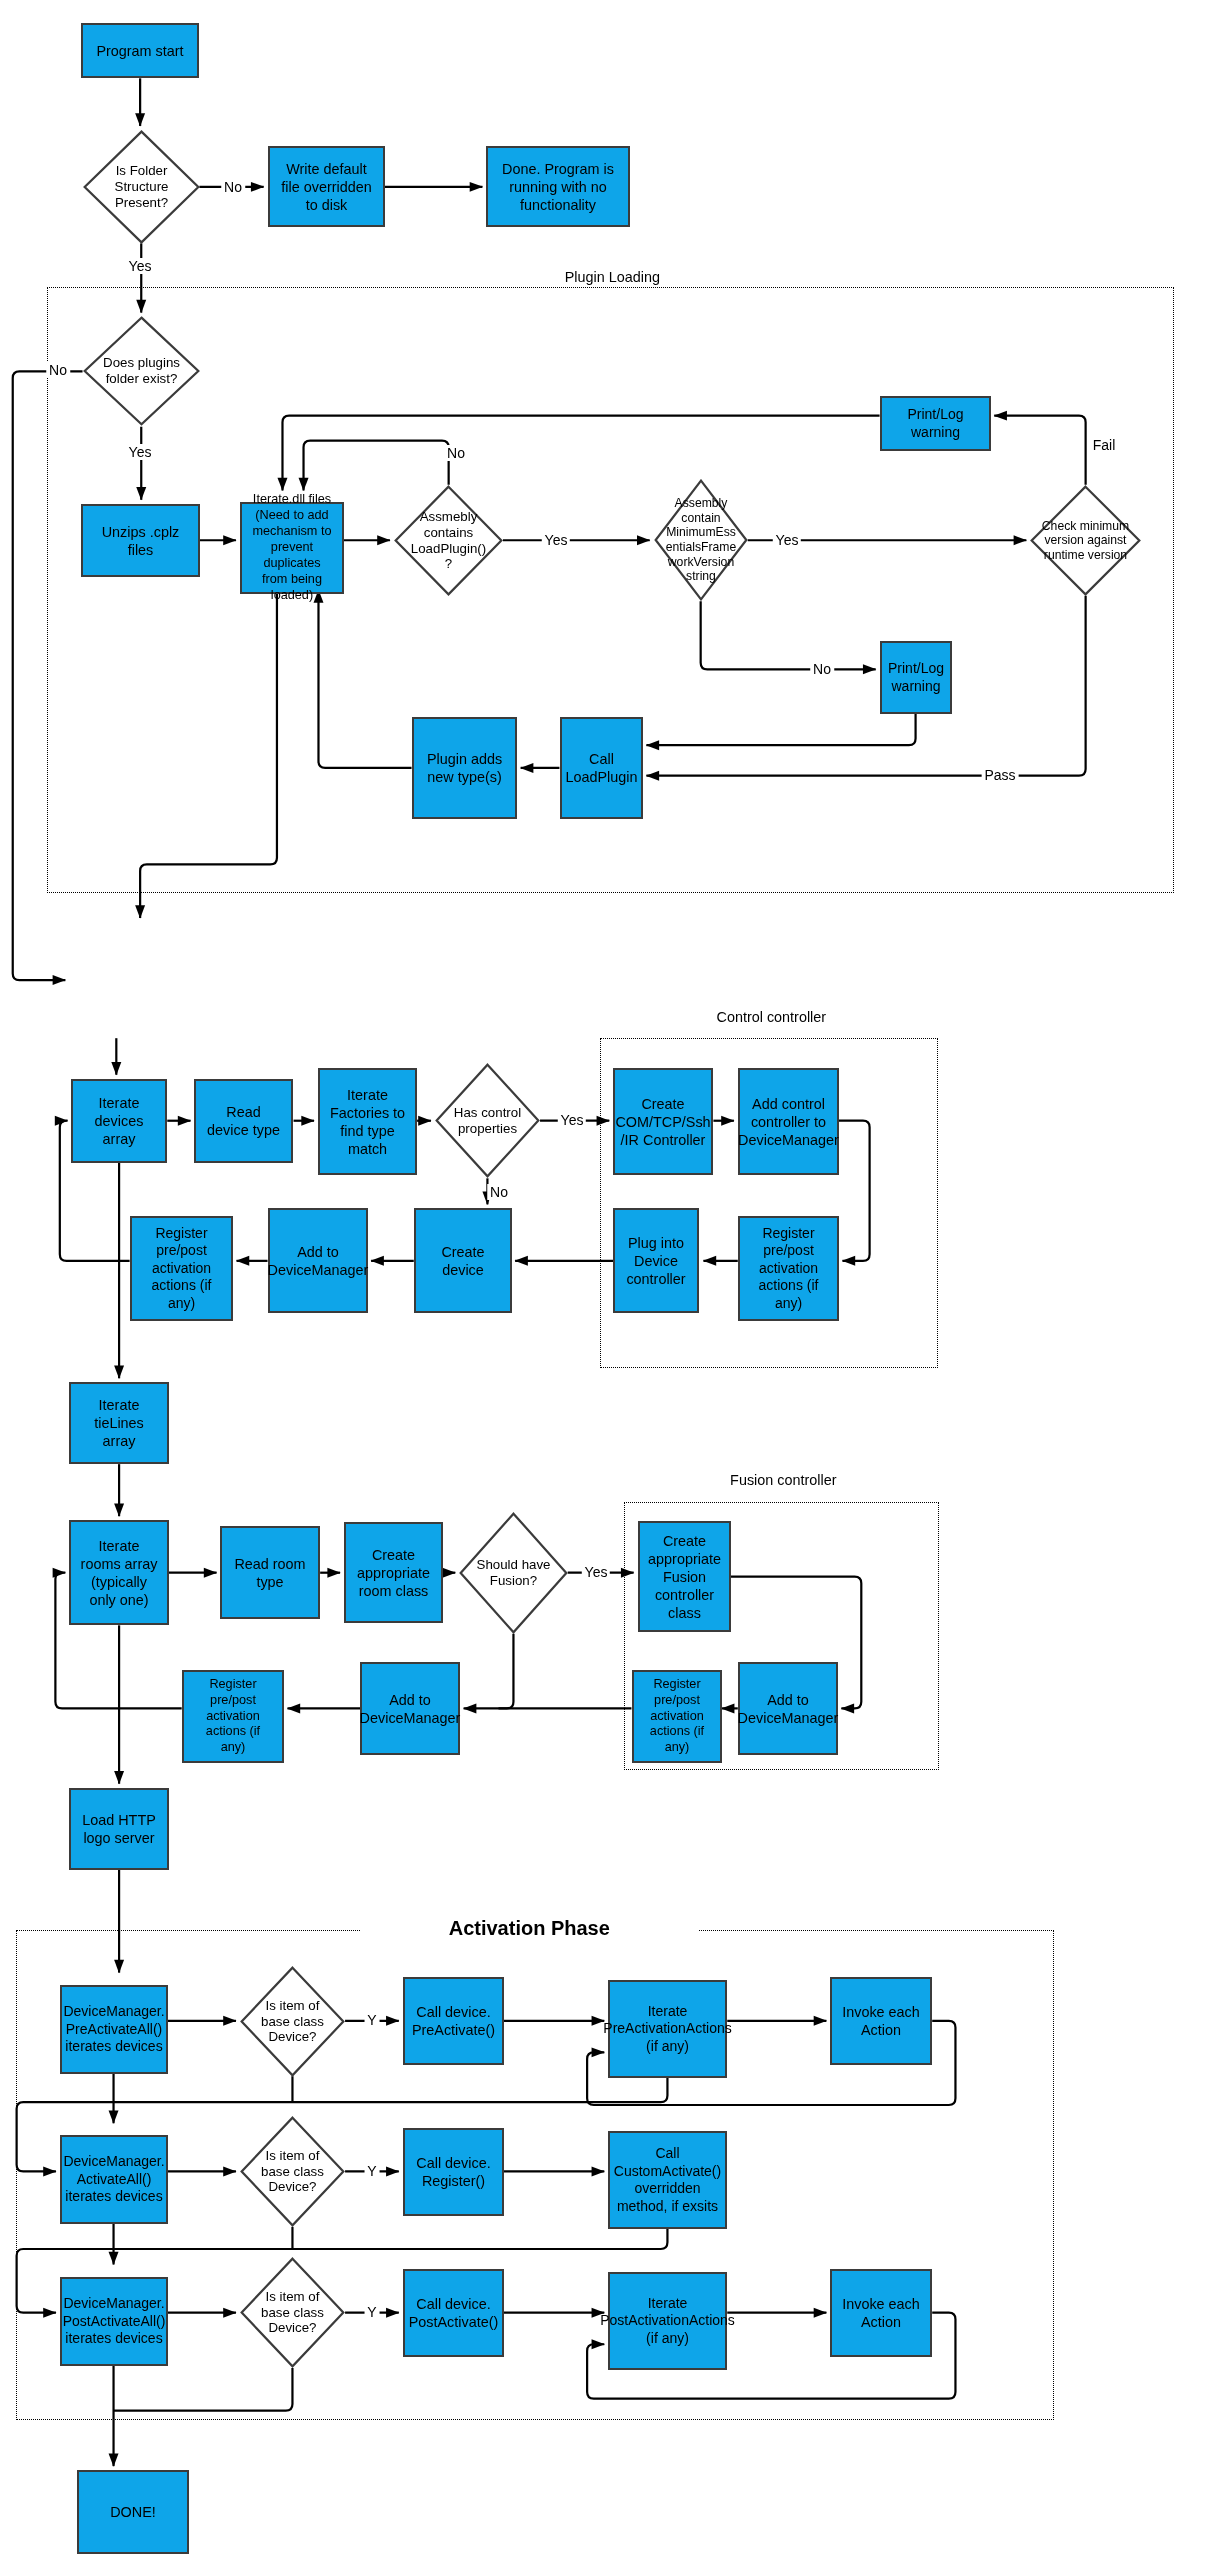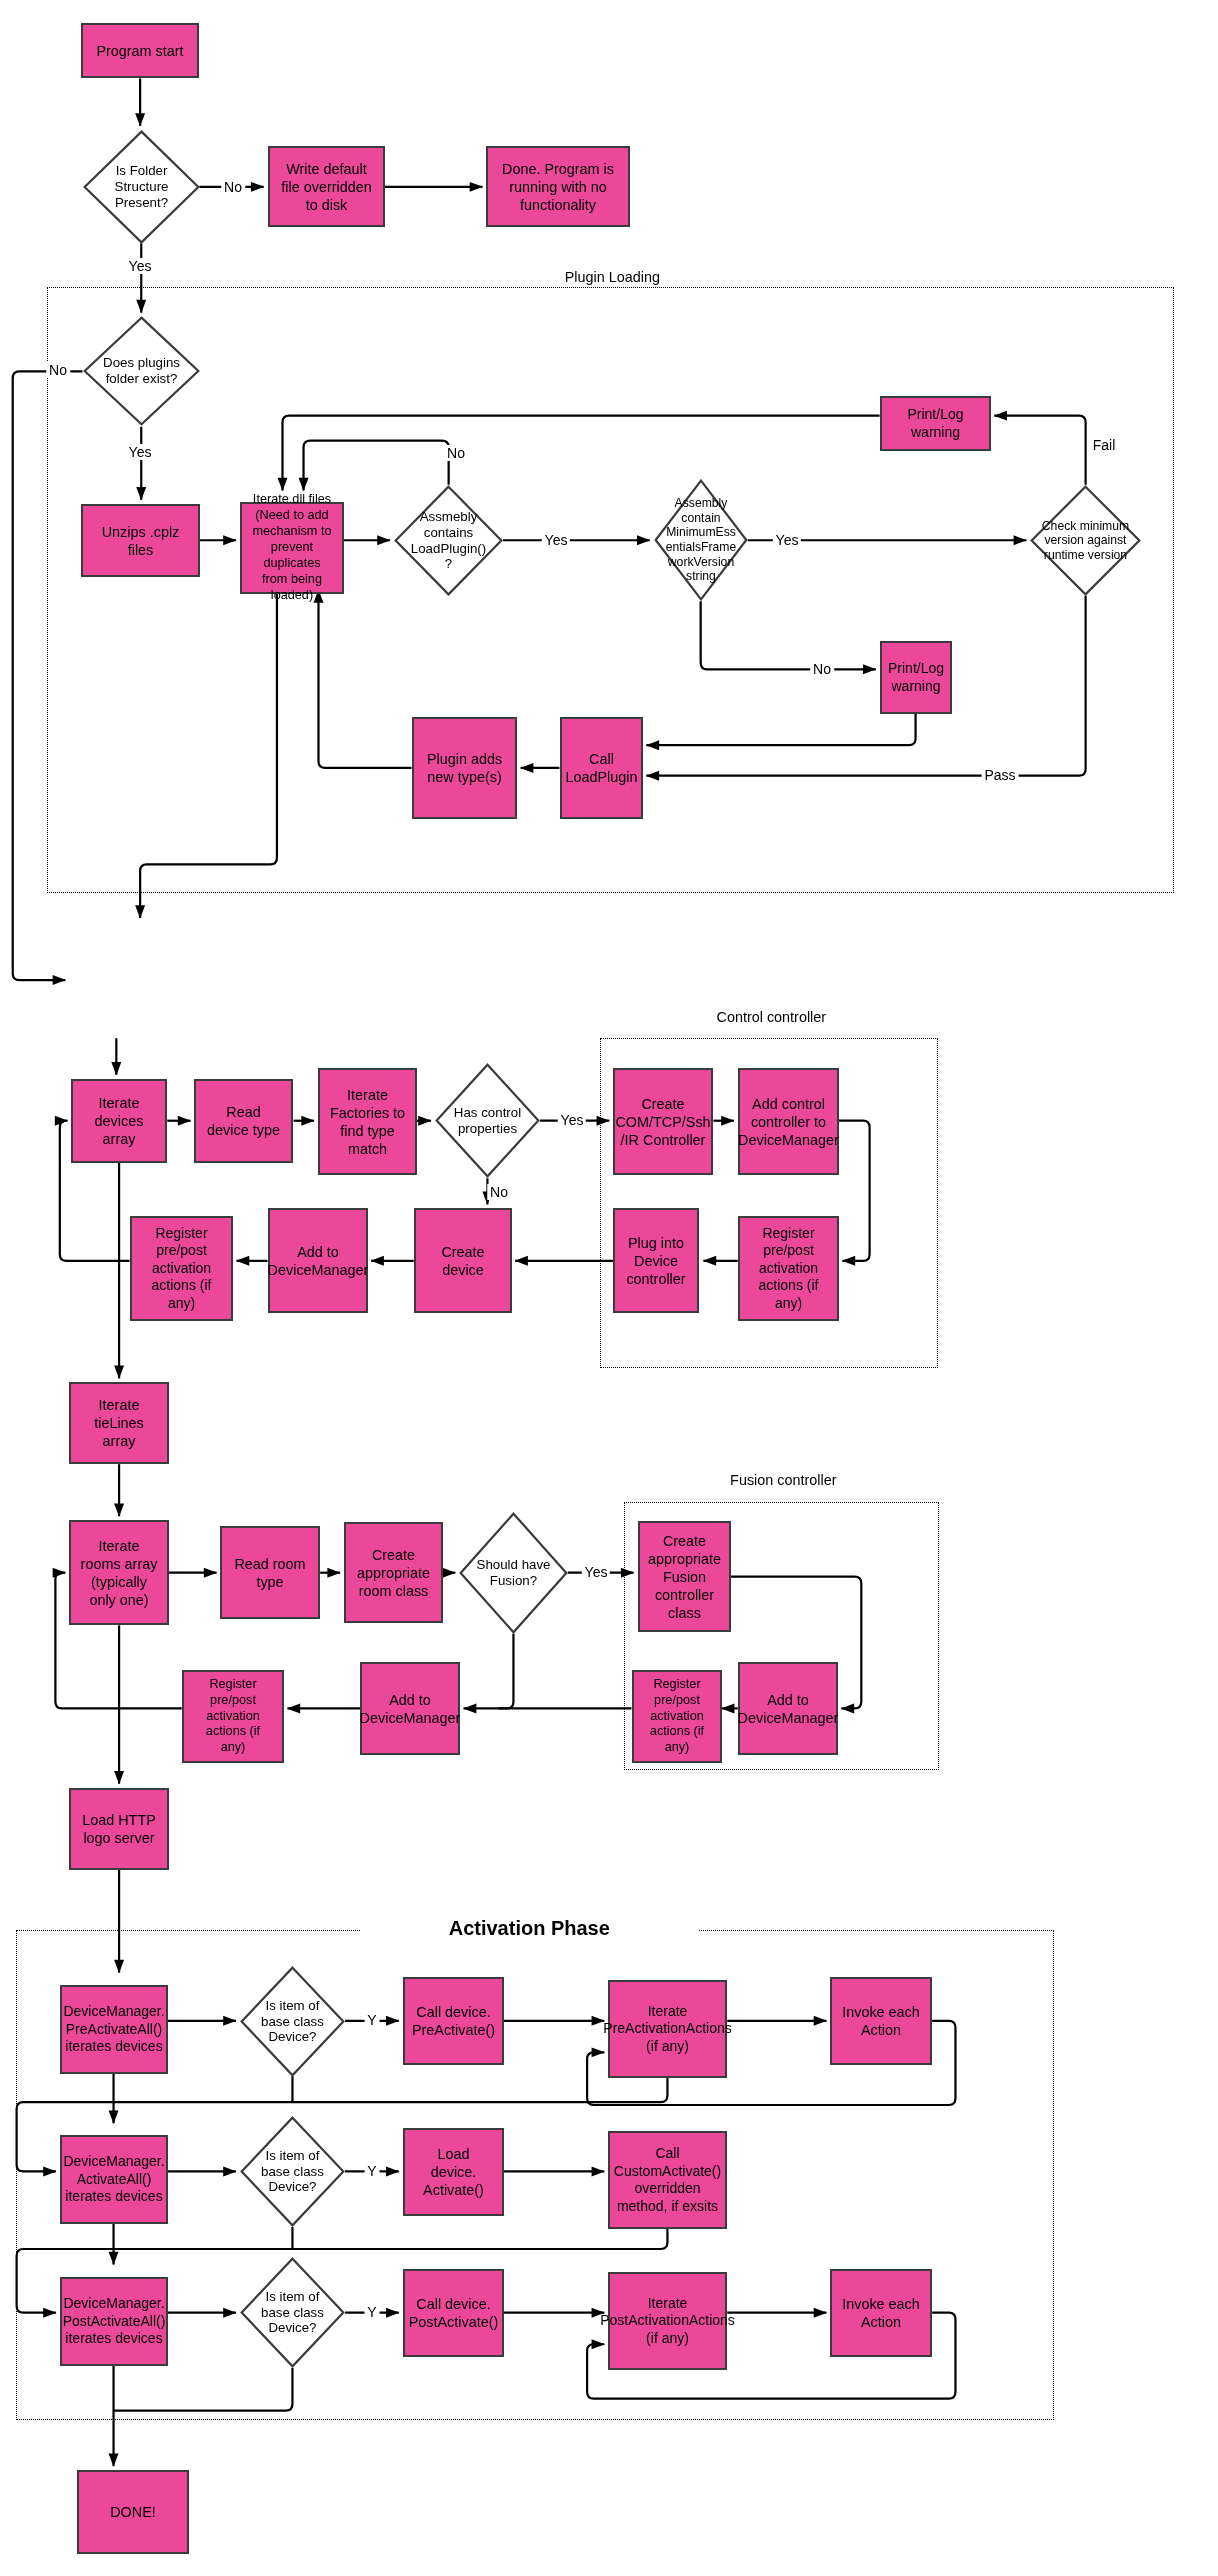--- a/index.html
+++ b/index.html
@@ -1,20 +1,20 @@
 <!DOCTYPE html>
 <html style="font-size:8.9px"><head>
 <meta charset="utf-8">
 <style>
   html,body{margin:0;padding:0;background:#ffffff;}
   #canvas{position:relative;width:1218px;height:2576px;background:#ffffff;
           font-family:"Liberation Sans",sans-serif;color:#000;}
   #edges{position:absolute;left:0;top:0;width:1218px;height:2576px;}
   #edges path{stroke:#000;stroke-width:4;fill:none;}
-  .node{position:absolute;box-sizing:border-box;border:2.2px solid #3b3b3b;background:#ec4899;
+  .node{position:absolute;box-sizing:border-box;border:2.2px solid #3b3b3b;background:#0ea5e9;
         display:flex;align-items:center;justify-content:center;text-align:center;
         font-size:14.4px;line-height:1.25;padding:9px;z-index:3;}
   .node.sm{font-size:14px;margin-top:8px;}
   .shape{position:absolute;z-index:3;}
   .shape svg{position:absolute;left:0;top:0;width:100%;height:100%;}
   .shape svg polygon{fill:#ffffff;stroke:#3b3b3b;stroke-width:4;}
   .shape .lbl{position:absolute;left:0;top:0;right:0;bottom:0;display:flex;align-items:center;
         justify-content:center;text-align:center;font-size:13.3px;line-height:1.2;
         padding:5.5px 14.4px;overflow-wrap:anywhere;z-index:2;}
   .shape .lbl.tiny{font-size:12.2px;padding:4.4px 10px;}
@@ -212,21 +212,21 @@
   <div class="node sm" style="left:608px;top:1972px;width:119px;height:98px">
       <span>Iterate PreActivationActions (if any)</span>
     </div>
   <div class="node" style="left:830px;top:1977px;width:102px;height:88px">
       <span>Invoke each Action</span>
     </div>
   <div class="node sm" style="left:60px;top:2127px;width:108px;height:89px">
       <span>DeviceManager. ActivateAll() iterates devices</span>
     </div>
   <div class="node" style="left:403px;top:2128px;width:101px;height:88px">
-      <span>Load device. Activate()</span>
+      <span>Call device. Register()</span>
     </div>
   <div class="node sm" style="left:608px;top:2123px;width:119px;height:98px">
       <span>Call CustomActivate() overridden method, if exsits</span>
     </div>
   <div class="node sm" style="left:60px;top:2269px;width:108px;height:89px">
       <span>DeviceManager. PostActivateAll() iterates devices</span>
     </div>
   <div class="node" style="left:403px;top:2269px;width:101px;height:88px">
       <span>Call device. PostActivate()</span>
     </div>

